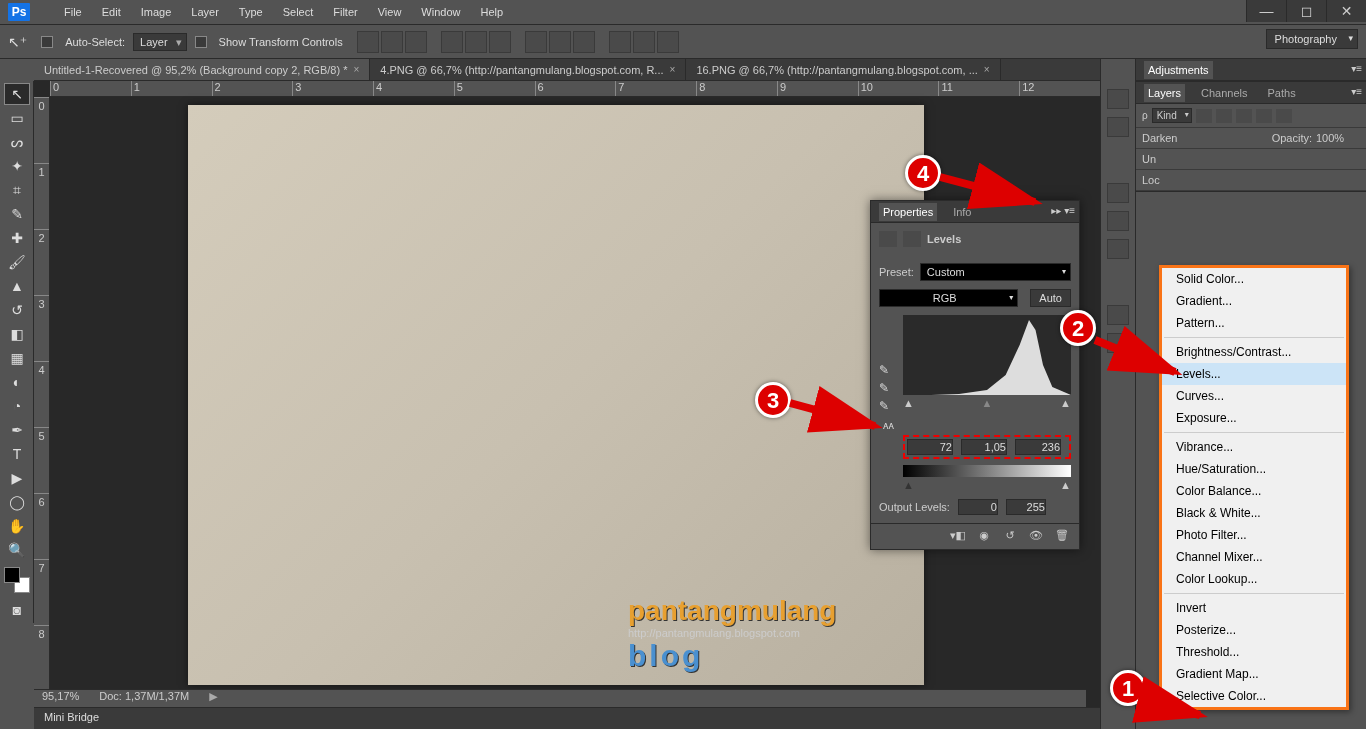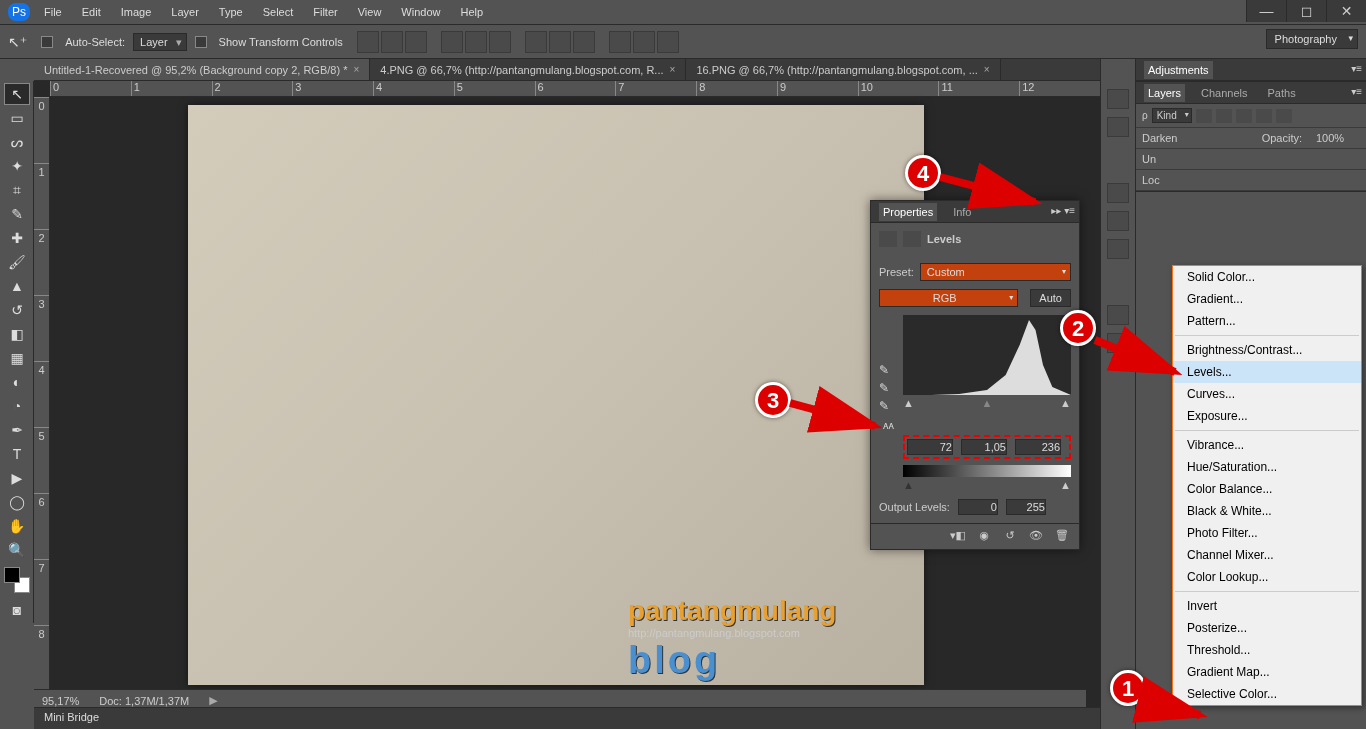--- a/index.html
+++ b/index.html
@@ -1,18 +1,18 @@
 <!DOCTYPE html>
 <html><head>
 <meta charset="utf-8">
 <style>
 *{margin:0;padding:0;box-sizing:border-box;font-family:Tahoma,Arial,sans-serif;font-size:11px;color:#ccc;user-select:none}
 body{background:#535353;width:1366px;height:729px;overflow:hidden;position:relative}
 .menubar{height:25px;background:#535353;display:flex;align-items:center;padding:0 8px;border-bottom:1px solid #2a2a2a}
-.ps-logo{width:22px;height:18px;background:#1473e6;color:#fff;font-weight:normal;text-align:center;line-height:18px;font-size:12px;border-radius:8px;margin-right:4px}
+.ps-logo{width:22px;height:18px;background:#1473e6;color:#fff;font-weight:bold;text-align:center;line-height:18px;font-size:12px;border-radius:1px;margin-right:24px}
 .menu-item{padding:0 10px;cursor:pointer;color:#ddd}
 .win-controls{position:absolute;right:0;top:0;display:flex}
 .win-btn{width:40px;height:22px;background:#3a3a3a;text-align:center;line-height:22px;color:#ccc;border-left:1px solid #2a2a2a;font-size:14px}
 .options-bar{height:34px;background:#535353;border-bottom:1px solid #2a2a2a;display:flex;align-items:center;padding:0 8px;gap:8px;position:relative}
 .opt-cursor{font-size:14px;color:#ddd;margin-right:6px}
 .chk{width:12px;height:12px;border:1px solid #888;background:#3a3a3a;display:inline-block;margin-right:4px;vertical-align:middle}
 .opt-txt{color:#ddd}
 .opt-select{background:#3a3a3a;border:1px solid #2a2a2a;padding:2px 18px 2px 6px;color:#ddd;position:relative}
 .opt-select:after{content:"▾";position:absolute;right:4px;top:2px;color:#aaa}
 .tb-grp{display:flex;gap:2px;margin-left:6px}
@@ -30,62 +30,62 @@
 .bg-sw{position:absolute;right:0;bottom:0;width:16px;height:16px;background:#fff;border:1px solid #888}
 .fg-sw{position:absolute;left:0;top:0;width:16px;height:16px;background:#000;border:1px solid #888}
 .canvas-area{position:absolute;left:34px;top:81px;right:266px;bottom:22px;background:#282828;overflow:hidden}
 .ruler-h{position:absolute;top:0;left:16px;right:0;height:16px;background:#535353;border-bottom:1px solid #2a2a2a;display:flex;color:#ddd;font-size:9px}
 .ruler-h span{flex:1;border-left:1px solid #888;padding-left:2px}
 .ruler-v{position:absolute;top:16px;left:0;width:16px;bottom:16px;background:#535353;border-right:1px solid #2a2a2a;display:flex;flex-direction:column;color:#ddd;font-size:9px}
 .ruler-v span{flex:1;border-top:1px solid #888;padding-top:2px;text-align:center}
 .canvas{position:absolute;left:154px;top:24px;width:736px;height:580px;background:linear-gradient(135deg,#d4ccbb 0%,#c8c0b0 50%,#b8b0a0 100%);box-shadow:0 0 8px rgba(0,0,0,.5)}
 .wm{position:absolute;left:440px;top:490px;font-size:18px;color:#888}
 .wm .brand{font-size:28px;font-weight:bold;color:#e8a030;text-shadow:1px 1px 0 #333}
-.wm .blog{font-size:38px;font-weight:bold;color:#4a90d0;text-shadow:1px 1px 0 #333;letter-spacing:3px}
-.status{position:absolute;left:34px;right:280px;bottom:22px;height:18px;background:#535353;display:flex;align-items:flex-end;padding:0 8px;gap:20px;color:#ddd;border-top:1px solid #2a2a2a}
+.wm .blog{font-size:30px;font-weight:bold;color:#4a90d0;text-shadow:1px 1px 0 #333;letter-spacing:3px}
+.status{position:absolute;left:34px;right:280px;bottom:22px;height:18px;background:#535353;display:flex;align-items:flex-start;padding:0 8px;gap:20px;color:#ddd;border-top:1px solid #2a2a2a}
 .mini-bridge{position:absolute;left:34px;right:266px;bottom:0;height:22px;background:#3a3a3a;padding:3px 10px;color:#ddd;border-top:1px solid #2a2a2a}
 .right-col{position:absolute;right:0;top:59px;width:266px;bottom:0;display:flex}
 .icon-strip{width:36px;background:#535353;border-left:1px solid #2a2a2a;border-right:1px solid #2a2a2a;display:flex;flex-direction:column;gap:8px;padding-top:30px;align-items:center}
 .strip-ico{width:22px;height:20px;background:#4a4a4a;border:1px solid #3a3a3a}
 .panel-stack{flex:1;background:#535353;display:flex;flex-direction:column}
 .panel{border-bottom:1px solid #2a2a2a}
 .panel-tabs{height:22px;background:#3a3a3a;display:flex;align-items:center;padding:0 8px;gap:12px;border-bottom:1px solid #2a2a2a;position:relative}
 .panel-tab{color:#aaa;padding:3px 4px}
 .panel-tab.active{color:#fff;background:#535353}
 .panel-menu-ico{position:absolute;right:4px;top:4px;color:#ccc;font-size:10px}
 .panel-body{padding:8px;background:#535353}
 .adj-title{color:#ddd;margin-bottom:6px}
 .adj-grid{display:flex;flex-wrap:wrap;gap:6px;justify-content:center}
 .adj-ico{width:24px;height:18px;background:#4a4a4a;border:1px solid #3a3a3a}
 .layers-body{padding:0}
 .lay-top{display:flex;align-items:center;gap:4px;padding:4px 6px;border-bottom:1px solid #3a3a3a}
 .lay-top .dd{background:#3a3a3a;border:1px solid #2a2a2a;padding:1px 14px 1px 4px;position:relative;font-size:10px}
 .lay-top .dd:after{content:"▾";position:absolute;right:2px;top:1px;font-size:8px}
 .lay-top .ico{width:16px;height:14px;background:#4a4a4a}
-.lay-row2{display:flex;align-items:center;gap:14px;padding:4px 6px;border-bottom:1px solid #3a3a3a}
+.lay-row2{display:flex;align-items:center;gap:4px;padding:4px 6px;border-bottom:1px solid #3a3a3a}
 .prop-panel{position:absolute;left:870px;top:200px;width:210px;background:#535353;border:1px solid #2a2a2a;box-shadow:0 0 10px rgba(0,0,0,.5)}
 .prop-tabs{height:22px;background:#3a3a3a;display:flex;align-items:center;padding:0 8px;gap:12px;border-bottom:1px solid #2a2a2a;position:relative}
 .prop-body{padding:8px}
 .prop-hdr{display:flex;align-items:center;gap:6px;margin-bottom:16px}
 .prop-hdr .ico{width:18px;height:16px;background:#4a4a4a}
 .prop-row{display:flex;align-items:center;gap:6px;margin-bottom:8px}
-.prop-row .dd{flex:1;background:#c2410c;border:1px solid #2a2a2a;padding:2px 14px 2px 6px;position:relative;color:#ddd}
+.prop-row .dd{flex:1;background:#000000;border:1px solid #2a2a2a;padding:2px 14px 2px 6px;position:relative;color:#ddd}
 .prop-row .dd:after{content:"▾";position:absolute;right:4px;top:3px;font-size:8px}
 .btn{background:#3a3a3a;border:1px solid #2a2a2a;padding:2px 8px;color:#ddd}
 .histogram{position:relative;height:80px;background:#2a2a2a;margin:4px 0 2px 24px}
 .hist-svg{width:100%;height:100%}
 .eyedroppers{position:absolute;left:8px;top:162px;display:flex;flex-direction:column;gap:4px}
 .eyedrop{width:16px;height:14px;color:#ddd;font-size:12px}
 .input-row{display:flex;gap:8px;margin:4px 0 2px 24px;border:2px dashed #e00;padding:2px}
 .num-in{width:46px;background:#3a3a3a;border:1px solid #2a2a2a;text-align:right;color:#ddd;padding:1px 0}
 .gradient-bar{height:12px;margin:6px 0 2px 24px;background:linear-gradient(to right,#000,#fff);position:relative}
 .out-row{display:flex;align-items:center;gap:8px;margin-top:8px}
 .prop-foot{height:26px;border-top:1px solid #2a2a2a;display:flex;align-items:center;justify-content:flex-end;gap:8px;padding:0 8px}
 .foot-ico{width:18px;height:16px;color:#ccc;text-align:center}
-.ctx-menu{position:absolute;right:4px;top:265px;width:190px;background:#f0f0f0;border:1px solid #f97316;box-shadow:2px 2px 6px rgba(0,0,0,.4)}
+.ctx-menu{position:absolute;right:17px;top:265px;width:190px;background:#f0f0f0;border:3px solid #f97316;box-shadow:2px 2px 6px rgba(0,0,0,.4)}
 .ctx-item{padding:4px 14px;color:#000;font-size:12px}
 .ctx-item.hl{background:#cce4f7}
 .ctx-sep{height:1px;background:#ccc;margin:3px 2px}
 .marker{position:absolute;width:36px;height:36px;background:#d00;border:3px solid #fff;border-radius:50%;color:#fff;font-size:22px;font-weight:bold;text-align:center;line-height:32px;box-shadow:0 0 4px rgba(0,0,0,.5)}
 .arrow{position:absolute;pointer-events:none}
 .arrow svg{overflow:visible}
 </style>
 </head>
 <body>
 

